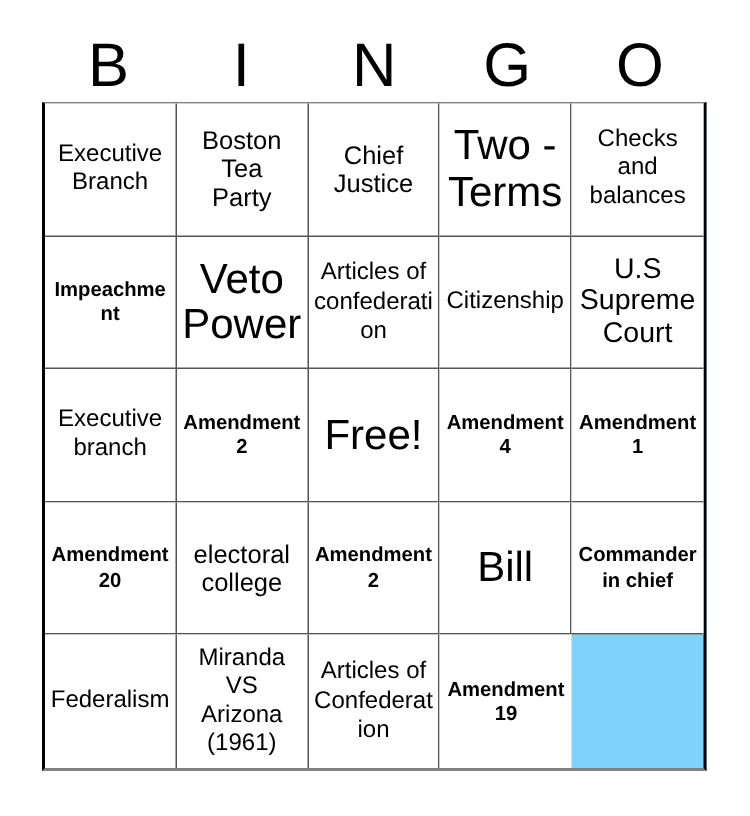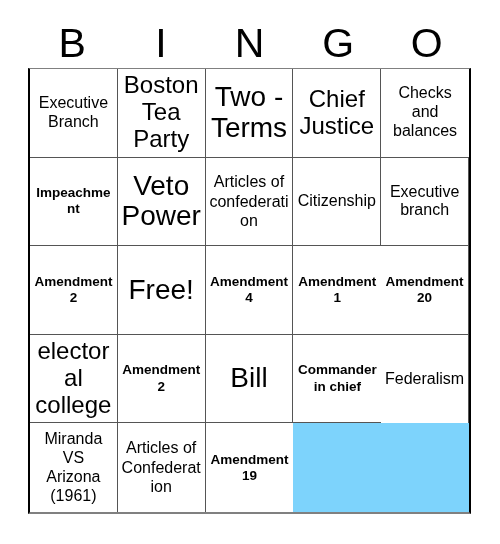--- a/index.html
+++ b/index.html
@@ -89,21 +89,21 @@
     overflow-wrap: break-word;
     white-space: pre-line;
     color: #000000;
   }
 
   
   .sz-xs  { font-size: 16px; line-height: 1.22; }
   .sz-s   { font-size: 13.5px; line-height: 1.20; font-weight: bold; }
   .sz-m   { font-size: 16px;   line-height: 1.18; }
   .sz-l   { font-size: 19px;   line-height: 1.15; }
-  .sz-xl  { font-size: 24px;   line-height: 1.12; }
+  .sz-xl  { font-size: 17px;   line-height: 1.12; }
   .sz-xxl { font-size: 28px;   line-height: 1.10; }
 </style>
 </head>
 <body>
 
 <div id="card">
 
   <div id="header">
     <div class="header-letter">B</div>
     <div class="header-letter">I</div>
@@ -117,46 +117,51 @@
     <div class="cell">
       <span class="cell-text sz-m">Executive
 Branch</span>
     </div>
     <div class="cell">
       <span class="cell-text sz-xl">Boston
 Tea
 Party</span>
     </div>
     <div class="cell">
+      <span class="cell-text sz-xl">Chief
+Justice</span>
+    </div>
+    <div class="cell">
       <span class="cell-text sz-xxl">Two -
 Terms</span>
-    </div>
-    <div class="cell">
-      <span class="cell-text sz-xl">Chief
-Justice</span>
     </div>
     <div class="cell col-last">
       <span class="cell-text sz-m">Checks
 and
 balances</span>
     </div>
 
     <div class="cell">
       <span class="cell-text sz-s">Impeachment</span>
     </div>
     <div class="cell">
       <span class="cell-text sz-xxl">Veto
 Power</span>
     </div>
     <div class="cell">
       <span class="cell-text sz-xs">Articles of
 confederation</span>
     </div>
     <div class="cell">
       <span class="cell-text sz-m">Citizenship</span>
+    </div>
+    <div class="cell col-last">
+      <span class="cell-text sz-l">U.S
+Supreme
+Court</span>
     </div>
 
     <div class="cell">
       <span class="cell-text sz-m">Executive
 branch</span>
     </div>
     <div class="cell">
       <span class="cell-text sz-s">Amendment
 2</span>
     </div>

